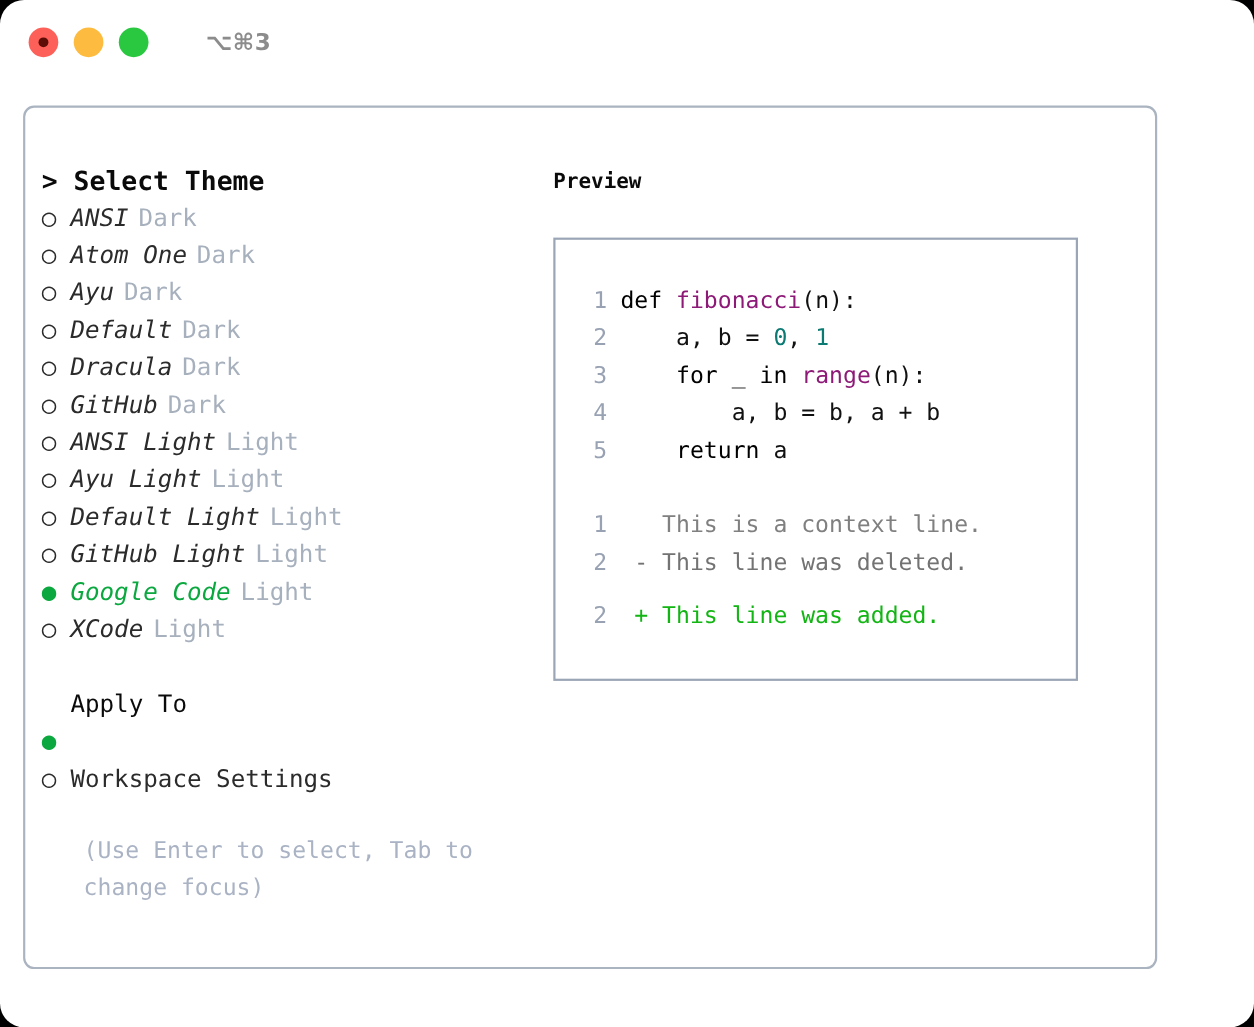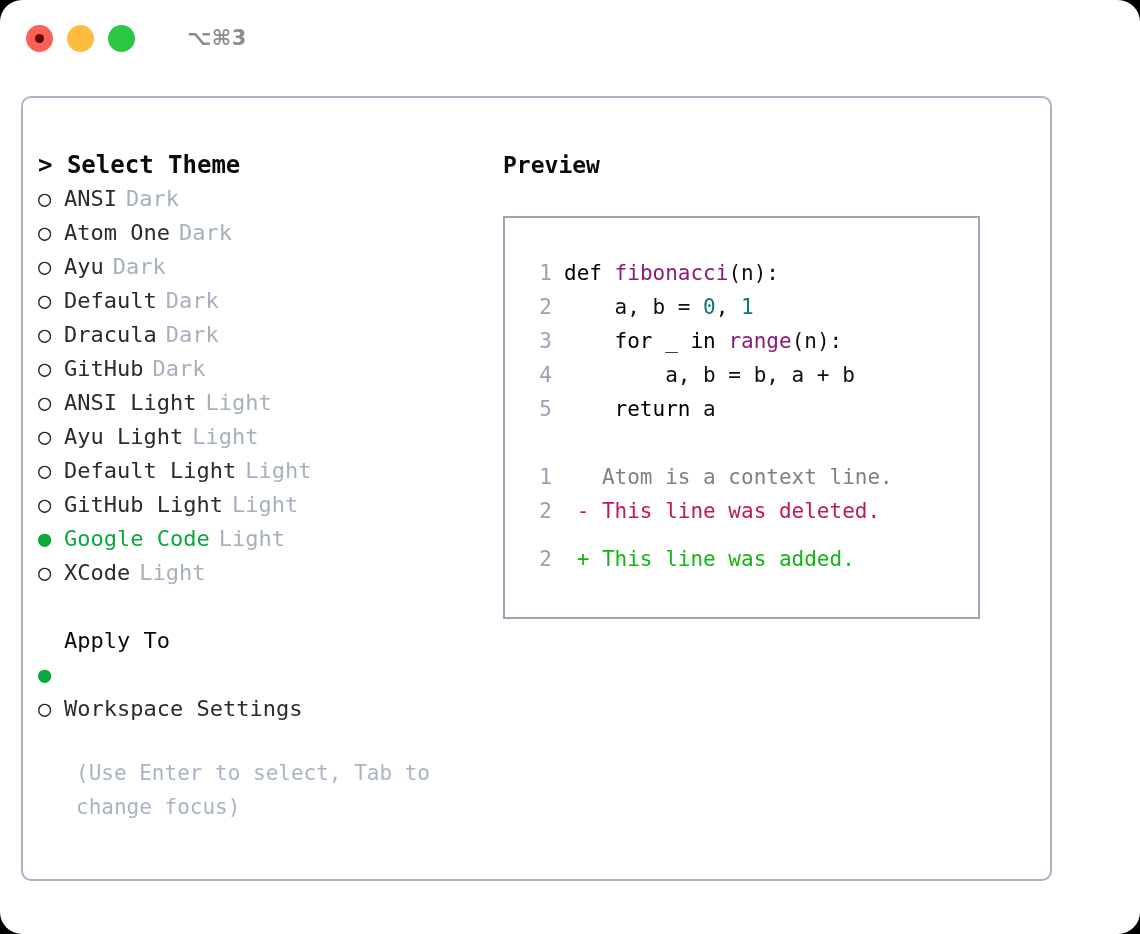--- a/index.html
+++ b/index.html
@@ -112,21 +112,21 @@
     white-space: pre;
   }
   .radio-glyph {
     display: inline-block;
     width: 26px;
     flex: 0 0 26px;
     font-size: 22px;
     color: #2b2b2b;
   }
   .radio-glyph.on { color: #0aa83f; }
-  .theme-name { color: #2b2b2b; }
+  .theme-name { color: #2b2b2b; font-style: italic; }
   .theme-row.selected .theme-name { color: #0aa83f; }
   .theme-variant {
     color: #a7b0bd;
     margin-left: 9px;
   }
 
   #apply-block { margin-top: 34px; }
   #apply-header {
     font-size: 22px;
     color: #0a0a0a;
@@ -154,21 +154,21 @@
   }
 
   
   #preview-column {
     position: absolute;
     left: 480px;
     top: 50px;
     width: 500px;
   }
   #preview-header {
-    font-size: 23px;
+    font-size: 19px;
     font-weight: bold;
     color: #0a0a0a;
     line-height: 34px;
     white-space: pre;
   }
   #preview-box {
     margin-top: 34px;
     width: 477px;
     height: 403px;
     border: 2px solid #9aa5b5;
@@ -196,21 +196,21 @@
     flex: 0 0 30px;
     text-align: right;
     color: #98a2b3;
     margin-right: 12px;
   }
   .tok-plain { color: #111111; }
   .tok-kw    { color: #000000; text-align: right; }
   .tok-fn    { color: #8e1a78; }
   .tok-num   { color: #0b7a72; }
   .tok-ctx   { color: #808080; }
-  .tok-del   { color: #be185d; }
+  .tok-del   { color: #737373; }
   .tok-add   { color: #13b514; margin-top: 14px; }
 </style>
 </head>
 <body>
 
 <div id="app-window">
 
   <div id="titlebar">
     <div class="traffic-dot dot-close"></div>
     <div class="traffic-dot dot-min"></div>
@@ -252,21 +252,21 @@
       <div id="preview-column">
         <div id="preview-header">Preview</div>
         <div id="preview-box">
           <div id="code-area">
               <div class="code-line"><span class="ln">1</span><span class="tok-kw">def</span><span class="tok-plain"> </span><span class="tok-fn">fibonacci</span><span class="tok-plain">(n):</span></div>
               <div class="code-line"><span class="ln">2</span><span class="tok-plain">    a, b = </span><span class="tok-num">0</span><span class="tok-plain">, </span><span class="tok-num">1</span></div>
               <div class="code-line"><span class="ln">3</span><span class="tok-plain">    </span><span class="tok-kw">for</span><span class="tok-plain"> _ </span><span class="tok-kw">in</span><span class="tok-plain"> </span><span class="tok-fn">range</span><span class="tok-plain">(n):</span></div>
               <div class="code-line"><span class="ln">4</span><span class="tok-plain">        a, b = b, a + b</span></div>
               <div class="code-line"><span class="ln">5</span><span class="tok-plain">    </span><span class="tok-kw">return</span><span class="tok-plain"> a</span></div>
               <div class="code-line spacer"></div>
-              <div class="code-line"><span class="ln">1</span><span class="tok-ctx">   Atom is a context line.</span></div>
+              <div class="code-line"><span class="ln">1</span><span class="tok-ctx">   This is a context line.</span></div>
               <div class="code-line"><span class="ln">2</span><span class="tok-del"> - This line was deleted.</span></div>
               <div class="code-line"><span class="ln">2</span><span class="tok-add"> + This line was added.</span></div>
             </div>
         </div>
       </div>
 
     </div>
   </div>
 </div>
 

